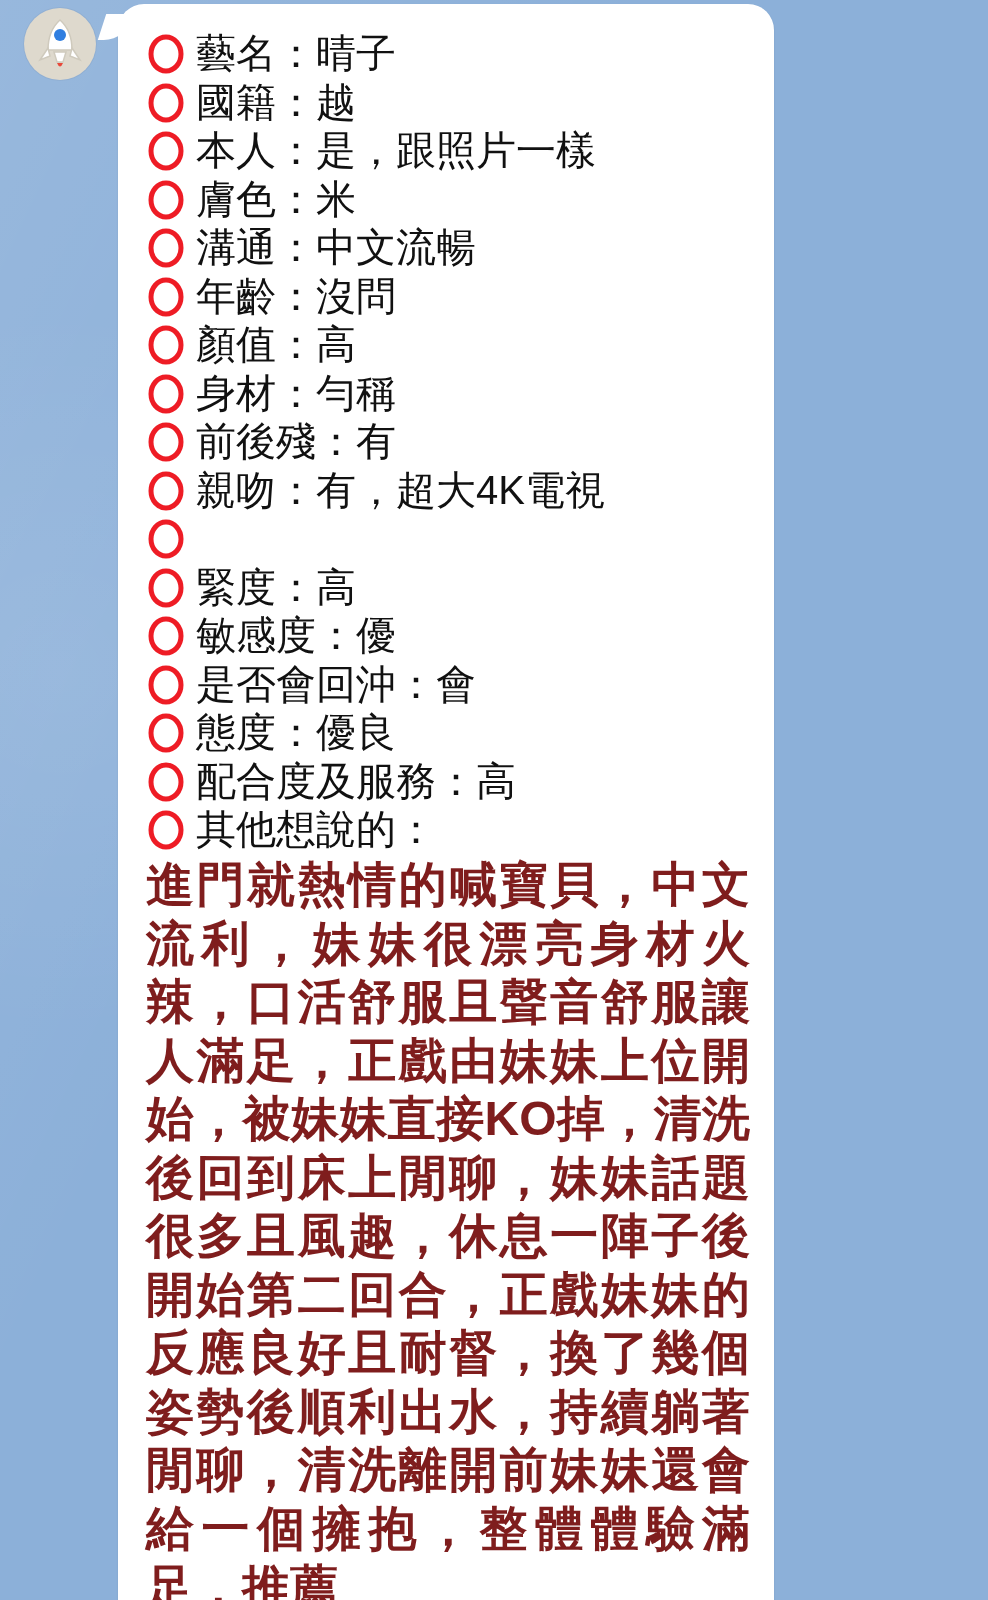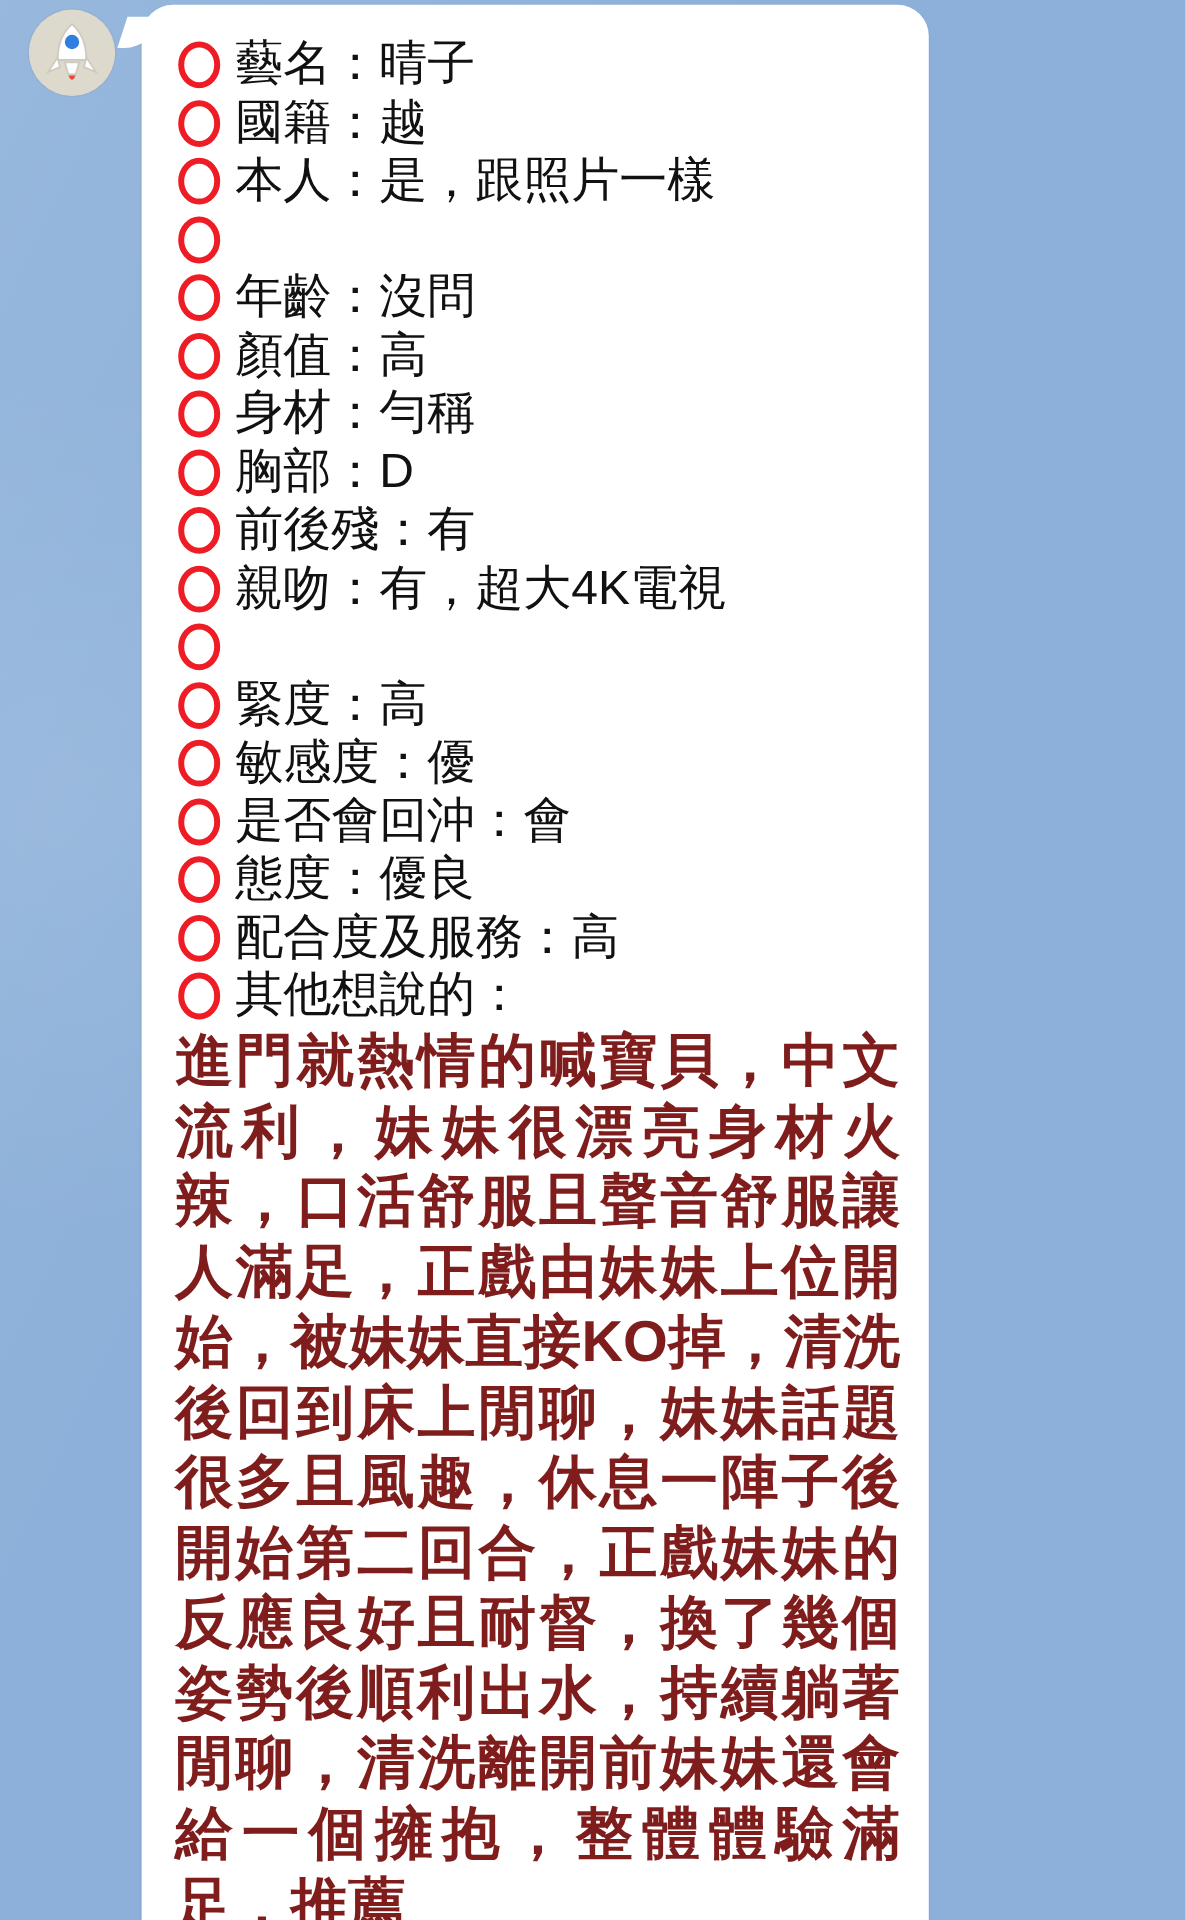--- a/index.html
+++ b/index.html
@@ -158,25 +158,32 @@
         <span class="spec-text">國籍：越</span>
       </li>
 
       <li class="spec-item">
         <svg class="ring-icon" viewBox="0 0 40 40">
             <ellipse cx="20" cy="20" rx="15" ry="17" fill="none" stroke="#ee1c25" stroke-width="5"></ellipse>
           </svg>
         <span class="spec-text">本人：是，跟照片一樣</span>
       </li>
 
-
-      <li class="spec-item">
-        <svg class="ring-icon" viewBox="0 0 40 40">
-            <ellipse cx="20" cy="20" rx="15" ry="17" fill="none" stroke="#ee1c25" stroke-width="5"></ellipse>
-          </svg>
+      <li class="spec-item">
+        <svg class="ring-icon" viewBox="0 0 40 40">
+            <ellipse cx="20" cy="20" rx="15" ry="17" fill="none" stroke="#ee1c25" stroke-width="5"></ellipse>
+          </svg>
+        <span class="spec-text">膚色：米</span>
+      </li>
+
+      <li class="spec-item">
+        <svg class="ring-icon" viewBox="0 0 40 40">
+            <ellipse cx="20" cy="20" rx="15" ry="17" fill="none" stroke="#ee1c25" stroke-width="5"></ellipse>
+          </svg>
+        <span class="spec-text">溝通：中文流暢</span>
       </li>
 
       <li class="spec-item">
         <svg class="ring-icon" viewBox="0 0 40 40">
             <ellipse cx="20" cy="20" rx="15" ry="17" fill="none" stroke="#ee1c25" stroke-width="5"></ellipse>
           </svg>
         <span class="spec-text">年齡：沒問</span>
       </li>
 
       <li class="spec-item">
@@ -186,26 +193,20 @@
         <span class="spec-text">顏值：高</span>
       </li>
 
       <li class="spec-item">
         <svg class="ring-icon" viewBox="0 0 40 40">
             <ellipse cx="20" cy="20" rx="15" ry="17" fill="none" stroke="#ee1c25" stroke-width="5"></ellipse>
           </svg>
         <span class="spec-text">身材：勻稱</span>
       </li>
 
-      <li class="spec-item">
-        <svg class="ring-icon" viewBox="0 0 40 40">
-            <ellipse cx="20" cy="20" rx="15" ry="17" fill="none" stroke="#ee1c25" stroke-width="5"></ellipse>
-          </svg>
-        <span class="spec-text">胸部：D</span>
-      </li>
 
       <li class="spec-item">
         <svg class="ring-icon" viewBox="0 0 40 40">
             <ellipse cx="20" cy="20" rx="15" ry="17" fill="none" stroke="#ee1c25" stroke-width="5"></ellipse>
           </svg>
         <span class="spec-text">前後殘：有</span>
       </li>
 
       <li class="spec-item">
         <svg class="ring-icon" viewBox="0 0 40 40">

